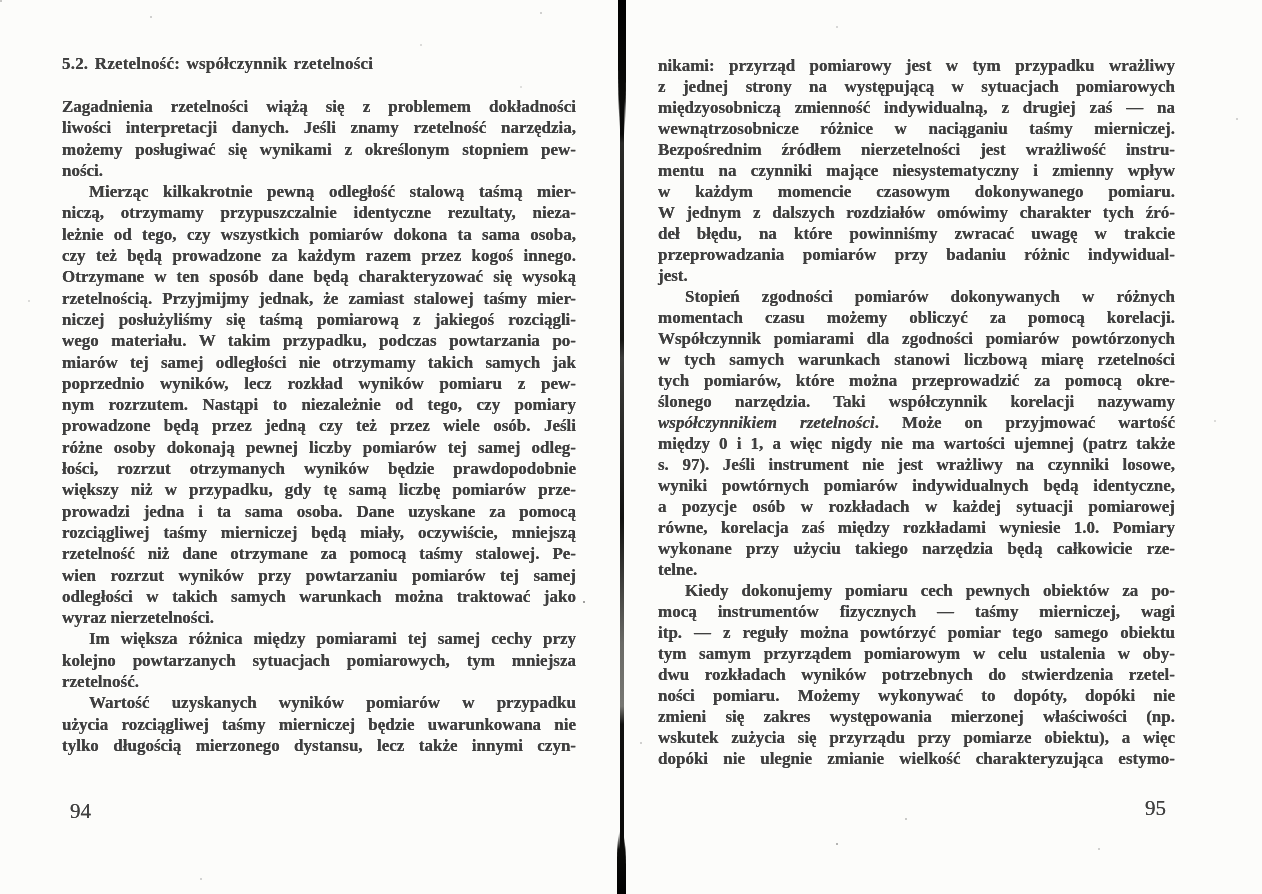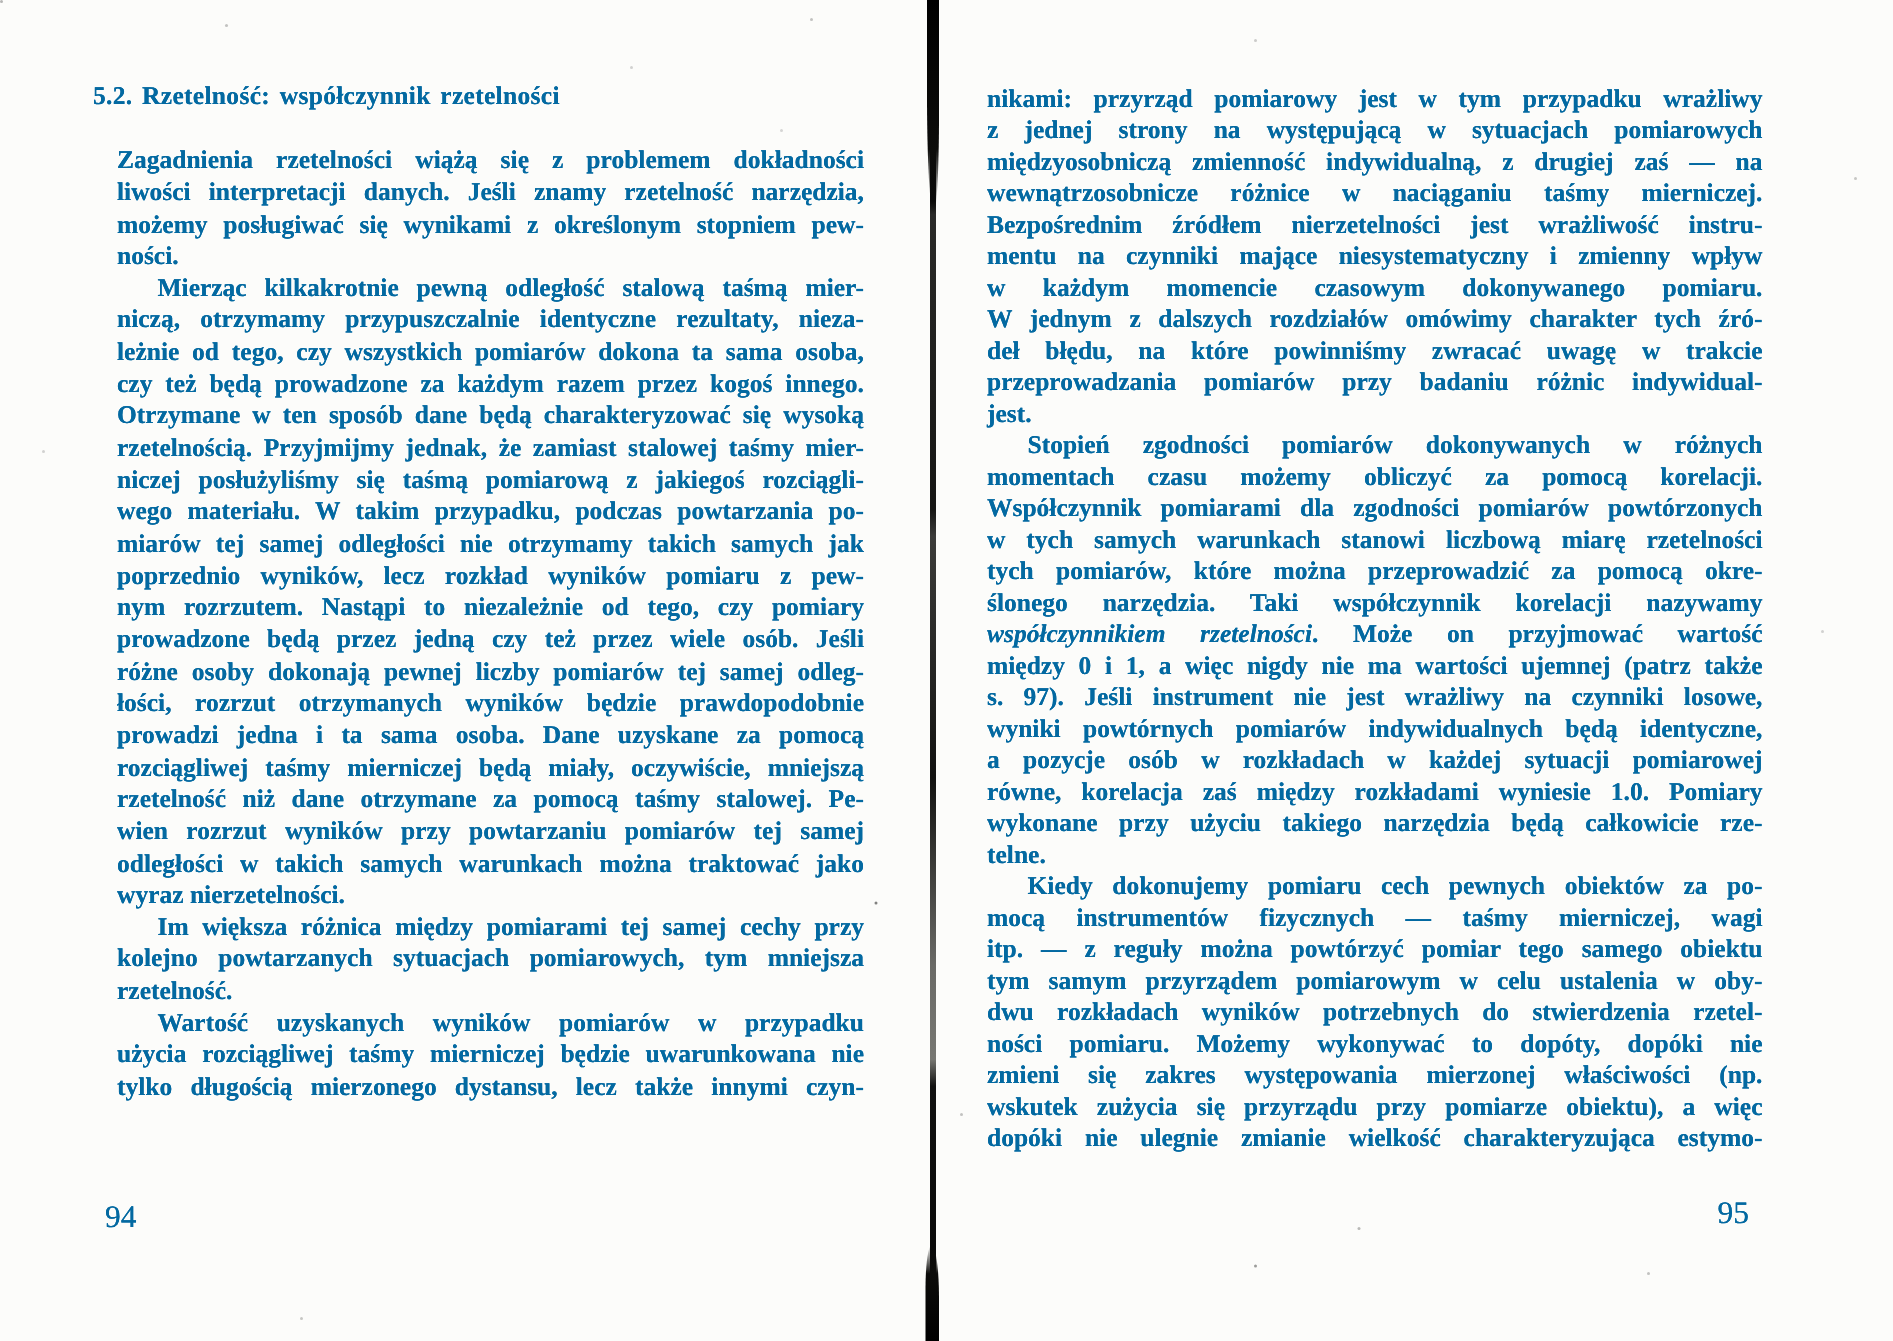--- a/index.html
+++ b/index.html
@@ -3,21 +3,21 @@
 <meta charset="utf-8">
 <style>
   html, body { margin: 0; padding: 0; background: #e8e8e6; }
   #screen {
     position: relative;
     width: 1262px;
     height: 894px;
     background: #fcfcfa;
     overflow: hidden;
     font-family: "Liberation Serif", serif;
-    color: #0369a1;
+    color: #404040;
   }
   
   .noise {
     position: absolute; top: 0; left: 0; width: 2px; height: 2px;
     background: rgba(50,50,48,0.35); border-radius: 50%;
     box-shadow:
       150px 16px 0 rgba(60,60,58,.30), 420px 44px 0 rgba(60,60,58,.22),
       540px 12px 0 rgba(60,60,58,.30), 836px 26px 0 rgba(60,60,58,.25),
       1236px 118px 0 rgba(60,60,58,.28), 28px 300px 0 rgba(60,60,58,.22),
       583px 601px 0 rgba(30,30,28,.55), 640px 742px 0 rgba(60,60,58,.30),
@@ -48,21 +48,21 @@
   .page { position: absolute; top: 0; }
   .page-left  { left: 62px;  width: 514px; }
   .page-right { left: 658px; width: 517px; }
   .heading {
     position: absolute; top: 54px; left: 0; margin: 0;
     font-size: 17px; font-weight: bold; word-spacing: 2px;
     letter-spacing: 0.2px; white-space: nowrap;
     text-shadow: 0 0 0.4px currentColor;
   }
   .body-text { position: absolute; left: 0; right: 0; font-weight: bold; }
-  .page-left  .body-text { top: 96px; margin-left: 16px; }
+  .page-left  .body-text { top: 96px; }
   .page-right .body-text { top: 55px; }
   .line {
     font-size: 17px;
     text-align: justify; text-align-last: justify;
     overflow: visible;
     text-shadow: 0 0 0.4px currentColor;
   }
   .page-left  .line { line-height: 21.3px; height: 21.3px; }
   .page-right .line { line-height: 21.0px; height: 21.0px; }
   .line.indent { text-indent: 27px; }
@@ -96,20 +96,21 @@
         <div class="line">Otrzymane w ten sposób dane będą charakteryzować się wysoką</div>
         <div class="line">rzetelnością. Przyjmijmy jednak, że zamiast stalowej taśmy mier-</div>
         <div class="line">niczej posłużyliśmy się taśmą pomiarową z jakiegoś rozciągli-</div>
         <div class="line">wego materiału. W takim przypadku, podczas powtarzania po-</div>
         <div class="line">miarów tej samej odległości nie otrzymamy takich samych jak</div>
         <div class="line">poprzednio wyników, lecz rozkład wyników pomiaru z pew-</div>
         <div class="line">nym rozrzutem. Nastąpi to niezależnie od tego, czy pomiary</div>
         <div class="line">prowadzone będą przez jedną czy też przez wiele osób. Jeśli</div>
         <div class="line">różne osoby dokonają pewnej liczby pomiarów tej samej odleg-</div>
         <div class="line">łości, rozrzut otrzymanych wyników będzie prawdopodobnie</div>
+        <div class="line">większy niż w przypadku, gdy tę samą liczbę pomiarów prze-</div>
         <div class="line">prowadzi jedna i ta sama osoba. Dane uzyskane za pomocą</div>
         <div class="line">rozciągliwej taśmy mierniczej będą miały, oczywiście, mniejszą</div>
         <div class="line">rzetelność niż dane otrzymane za pomocą taśmy stalowej. Pe-</div>
         <div class="line">wien rozrzut wyników przy powtarzaniu pomiarów tej samej</div>
         <div class="line">odległości w takich samych warunkach można traktować jako</div>
         <div class="line end">wyraz nierzetelności.</div>
         <div class="line indent">Im większa różnica między pomiarami tej samej cechy przy</div>
         <div class="line">kolejno powtarzanych sytuacjach pomiarowych, tym mniejsza</div>
         <div class="line end">rzetelność.</div>
         <div class="line indent">Wartość uzyskanych wyników pomiarów w przypadku</div>

